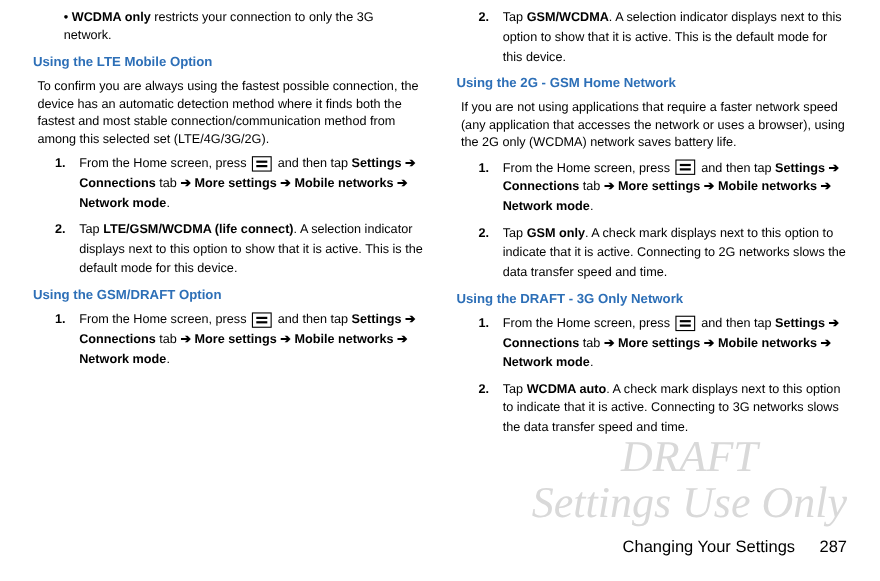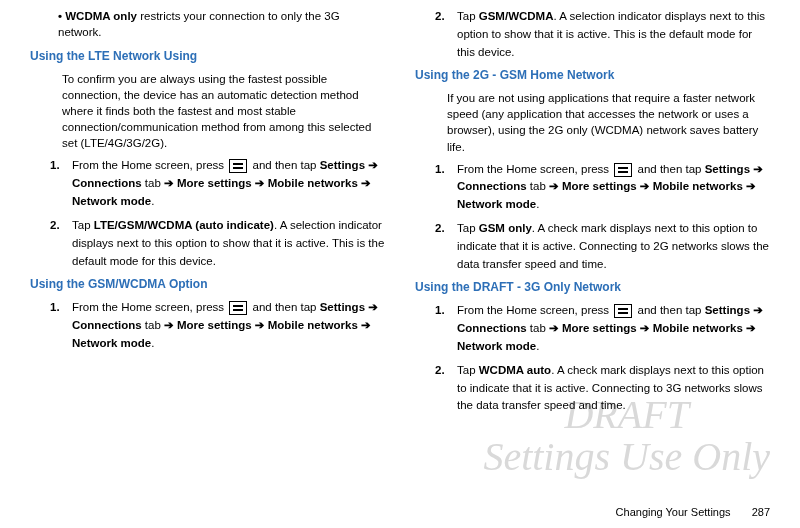--- a/index.html
+++ b/index.html
@@ -26,21 +26,21 @@
     margin-left: 28px;
     margin-bottom: 8px;
   }
   .section-head {
     color: #2d6fb7;
     font-weight: bold;
     font-size: 12px;
     margin: 4px 0 6px 0;
   }
   .para {
-    margin-left: 32px;
+    margin-left: 4px;
     margin-bottom: 6px;
   }
   .step {
     display: flex;
     margin-left: 20px;
     margin-bottom: 6px;
   }
   .step-num {
     width: 22px;
     font-weight: bold;
@@ -76,64 +76,64 @@
     font-size: 40px;
     color: #d9d9d9;
     text-align: center;
     line-height: 1.05;
     z-index: -1;
     font-style: italic;
   }
   .footer {
     position: absolute;
     right: 30px;
-    bottom: 8px;
-    font-size: 11px;
+    bottom: 20px;
+    font-size: 15px;
   }
   .footer .pg { margin-left: 18px; }
 </style>
 </head>
 <body>
 
 <div class="columns">
 
   <div class="col">
 
     <div class="bullet-row">
       <div>
         <span class="bold">• WCDMA only</span><span> restricts your connection to only the 3G network.</span>
       </div>
     </div>
 
-    <div class="section-head">Using the LTE Network Using</div>
+    <div class="section-head">Using the LTE Mobile Option</div>
     <div class="para">To confirm you are always using the fastest possible connection, the device has an automatic detection method where it finds both the fastest and most stable connection/communication method from among this selected set (LTE/4G/3G/2G).</div>
 
     <div class="step">
       <div class="step-num">1.</div>
       <div class="step-body">
         <span>From the Home screen, press </span><span class="menu-icon"></span><span> and then tap </span>
         <span class="bold">Settings</span>
         <span class="arrow">➔</span>
         <span class="bold">Connections</span><span> tab </span><span class="arrow">➔</span>
         <span class="bold">More settings</span>
         <span class="arrow">➔</span>
         <span class="bold">Mobile networks</span>
         <span class="arrow">➔</span>
         <span class="bold">Network mode</span><span>.</span>
       </div>
     </div>
 
     <div class="step">
       <div class="step-num">2.</div>
       <div class="step-body">
-        <span>Tap </span><span class="bold">LTE/GSM/WCDMA (auto indicate)</span><span>. A selection indicator displays next to this option to show that it is active. This is the default mode for this device.</span>
-      </div>
-    </div>
-
-    <div class="section-head">Using the GSM/WCDMA Option</div>
+        <span>Tap </span><span class="bold">LTE/GSM/WCDMA (life connect)</span><span>. A selection indicator displays next to this option to show that it is active. This is the default mode for this device.</span>
+      </div>
+    </div>
+
+    <div class="section-head">Using the GSM/DRAFT Option</div>
 
     <div class="step">
       <div class="step-num">1.</div>
       <div class="step-body">
         <span>From the Home screen, press </span><span class="menu-icon"></span><span> and then tap </span>
         <span class="bold">Settings</span>
         <span class="arrow">➔</span>
         <span class="bold">Connections</span><span> tab </span><span class="arrow">➔</span>
         <span class="bold">More settings</span>
         <span class="arrow">➔</span>

